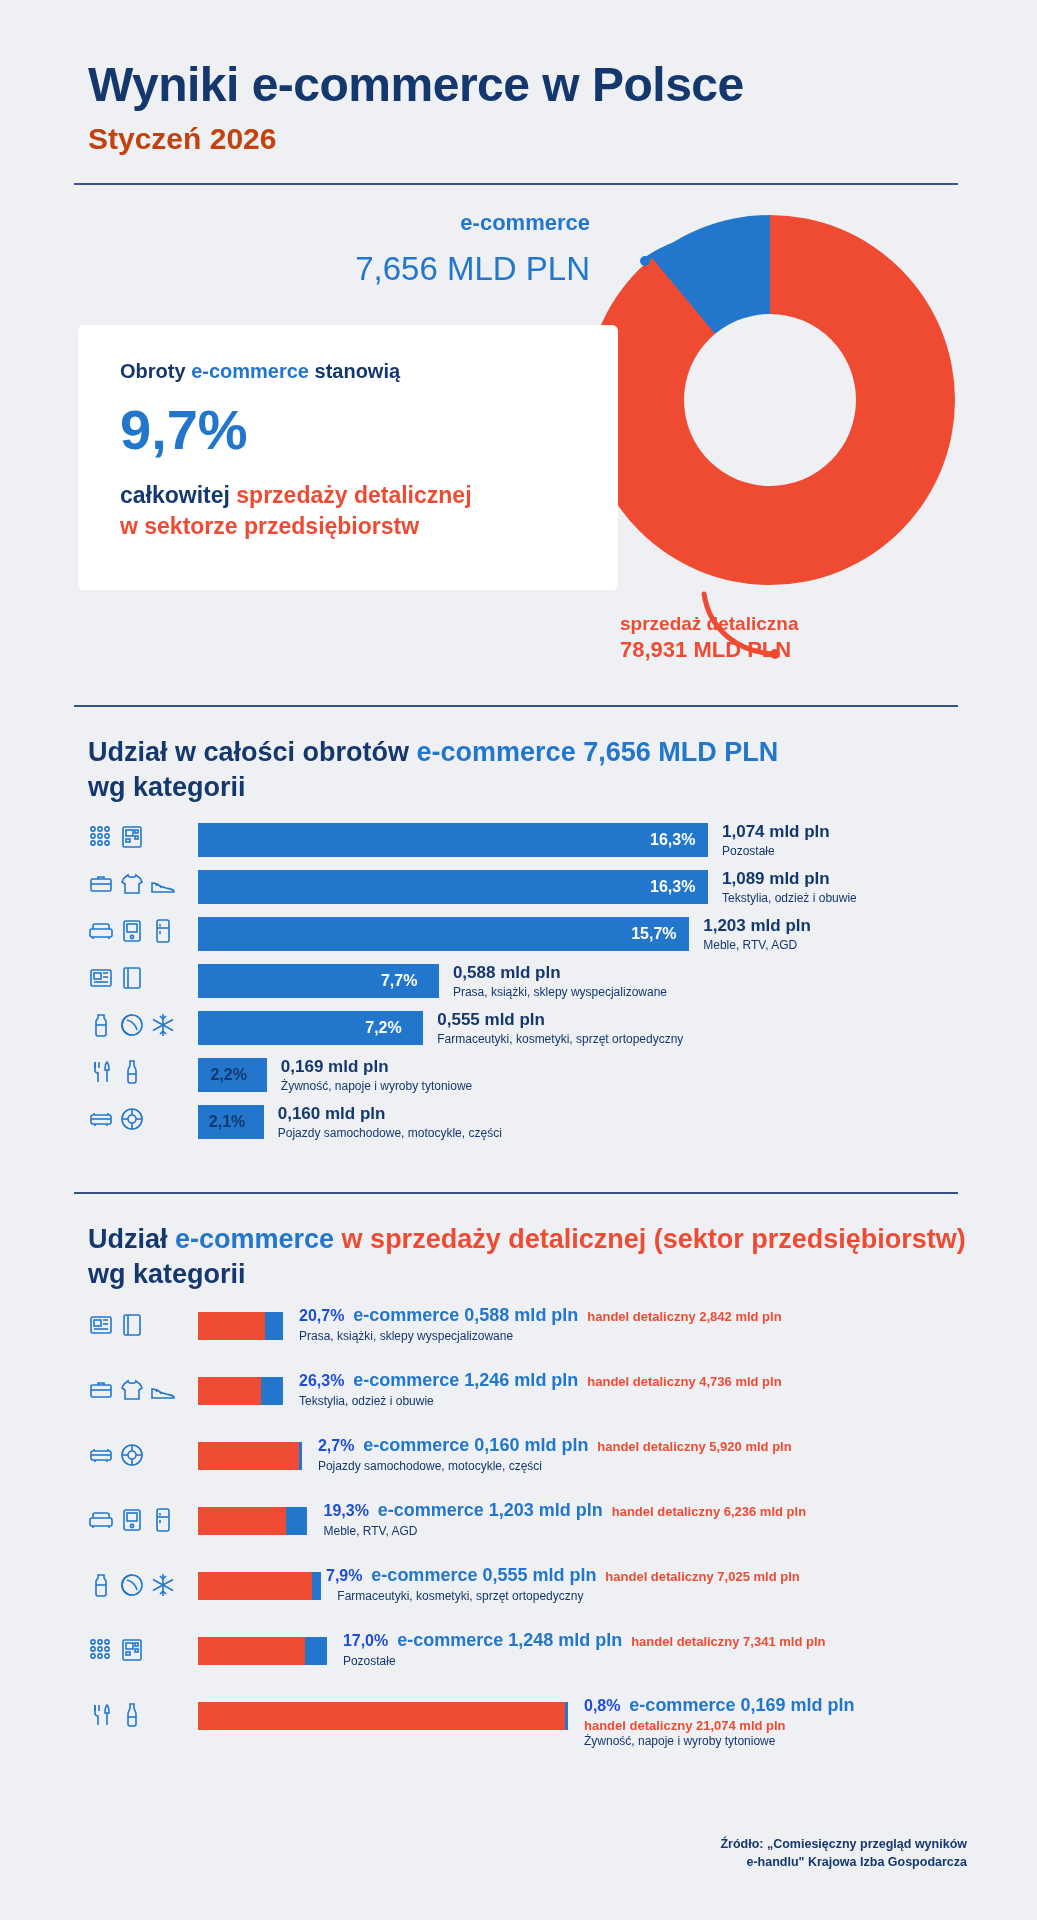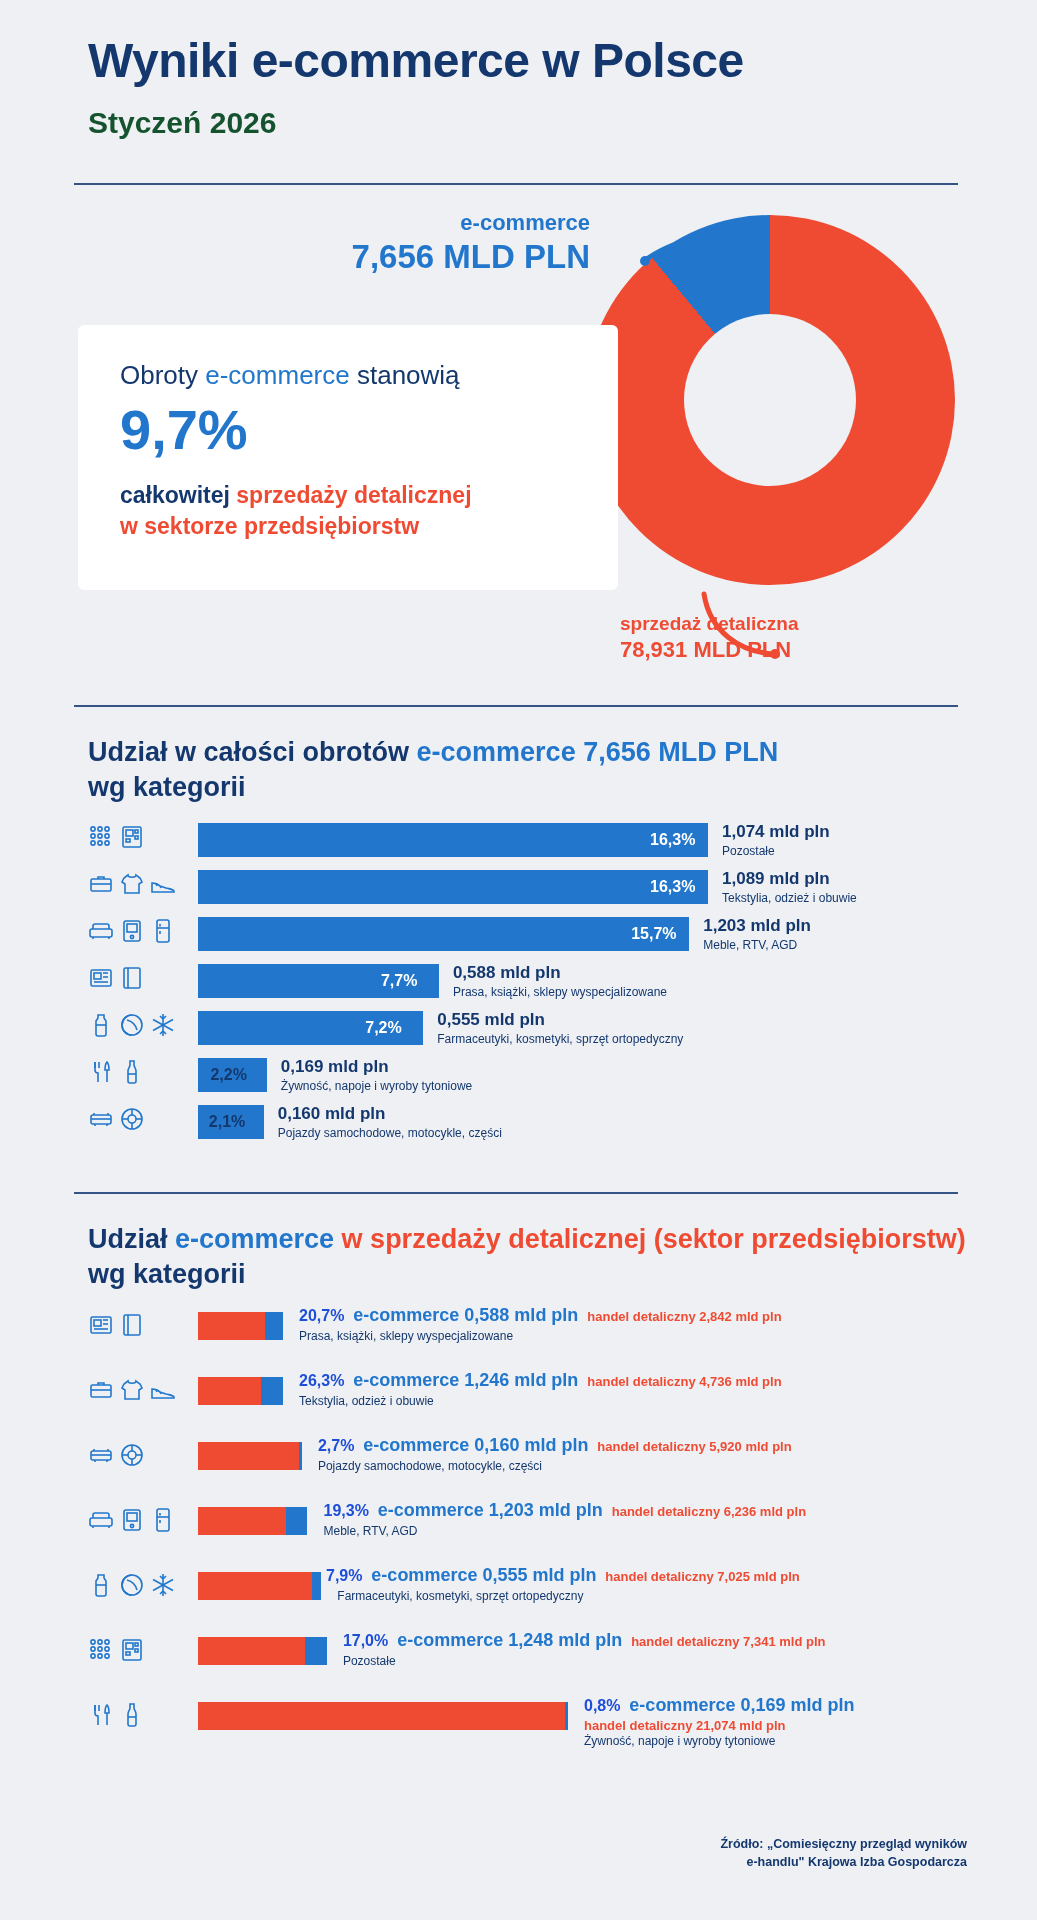--- a/index.html
+++ b/index.html
@@ -11,51 +11,52 @@
     position:relative;
     overflow:hidden;
   }
   .page{position:relative;width:1037px;height:1920px;}
 
   
   .header{position:absolute;left:88px;top:36px;width:880px;}
   .h-title{
     font-size:48px;font-weight:bold;color:#14386e;letter-spacing:-0.5px;
     line-height:1.05;
+    margin-top:24px;
   }
   .h-sub{
-    font-size:30px;font-weight:bold;color:#14532d;margin-top:20px;
+    font-size:30px;font-weight:bold;color:#c2410c;margin-top:12px;
   }
   .rule{position:absolute;height:2px;background:#14386e;opacity:.85;}
 
   
   .donut-wrap{position:absolute;left:585px;top:215px;width:370px;height:370px;}
   .donut{
     width:370px;height:370px;border-radius:50%;
     background:conic-gradient(#ef4b33 0deg 320.3deg, #2277cc 320.3deg 360deg);
     position:relative;
   }
   .donut::after{
     content:"";position:absolute;left:50%;top:50%;
     width:172px;height:172px;margin-left:-86px;margin-top:-86px;
     border-radius:50%;background:#eef0f4;
   }
   .ecom-label{position:absolute;left:190px;top:210px;width:400px;text-align:right;}
   .ecom-label .l1{font-size:22px;font-weight:bold;color:#2277cc;}
-  .ecom-label .l2{font-size:33px;font-weight:bold;color:#2277cc;margin-top:2px;}
+  .ecom-label .l2{font-size:33px;font-weight:normal;color:#2277cc;margin-top:14px;}
 
   .retail-label{position:absolute;left:620px;top:613px;width:360px;}
   .retail-label .l1{font-size:19px;font-weight:bold;color:#ef4b33;}
   .retail-label .l2{font-size:22px;font-weight:bold;color:#ef4b33;margin-top:2px;}
 
   .card{
     position:absolute;left:78px;top:325px;width:540px;height:265px;
     background:#fff;border-radius:6px;
   }
-  .card .c1{position:absolute;left:42px;top:35px;font-size:26px;font-weight:normal;color:#14386e;}
+  .card .c1{position:absolute;left:42px;top:35px;font-size:20px;font-weight:bold;color:#14386e;}
   .card .c1 .blue{color:#2277cc;}
   .card .c2{position:absolute;left:42px;top:72px;font-size:56px;font-weight:bold;color:#2277cc;}
   .card .c3{position:absolute;left:42px;top:155px;font-size:23px;font-weight:bold;color:#14386e;line-height:1.35;}
   .card .c3 .red{color:#ef4b33;margin-top:16px;}
 
   .arrow-blue{position:absolute;left:640px;top:225px;}
   .arrow-red{position:absolute;left:700px;top:590px;}
 
   
   .sec-title{position:absolute;font-size:27px;font-weight:bold;color:#14386e;line-height:1.3;}

